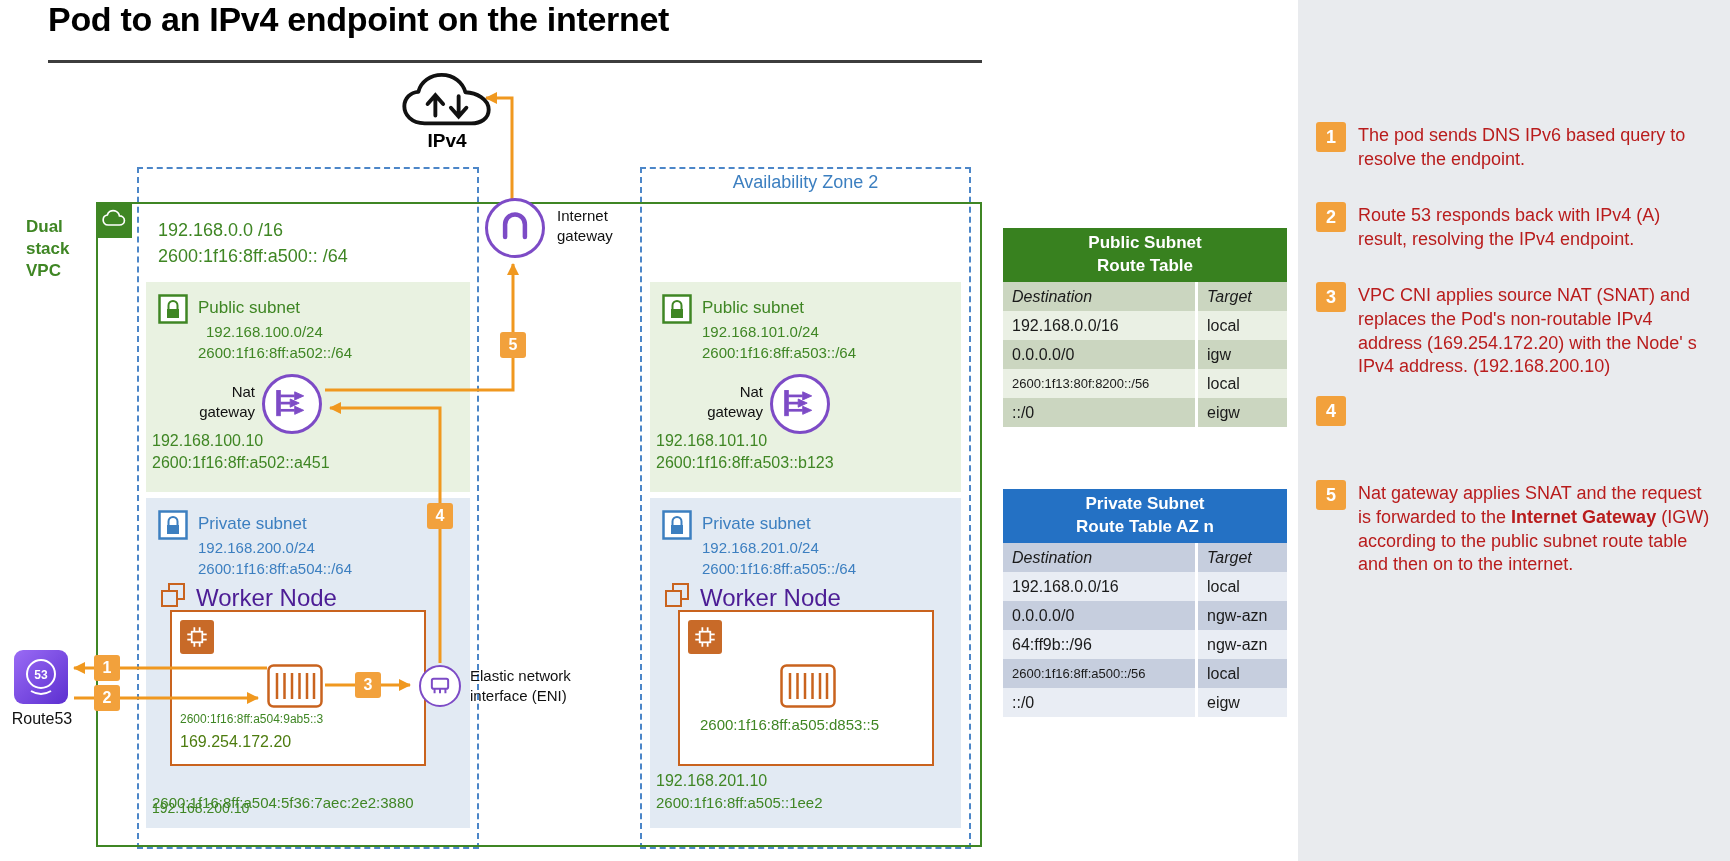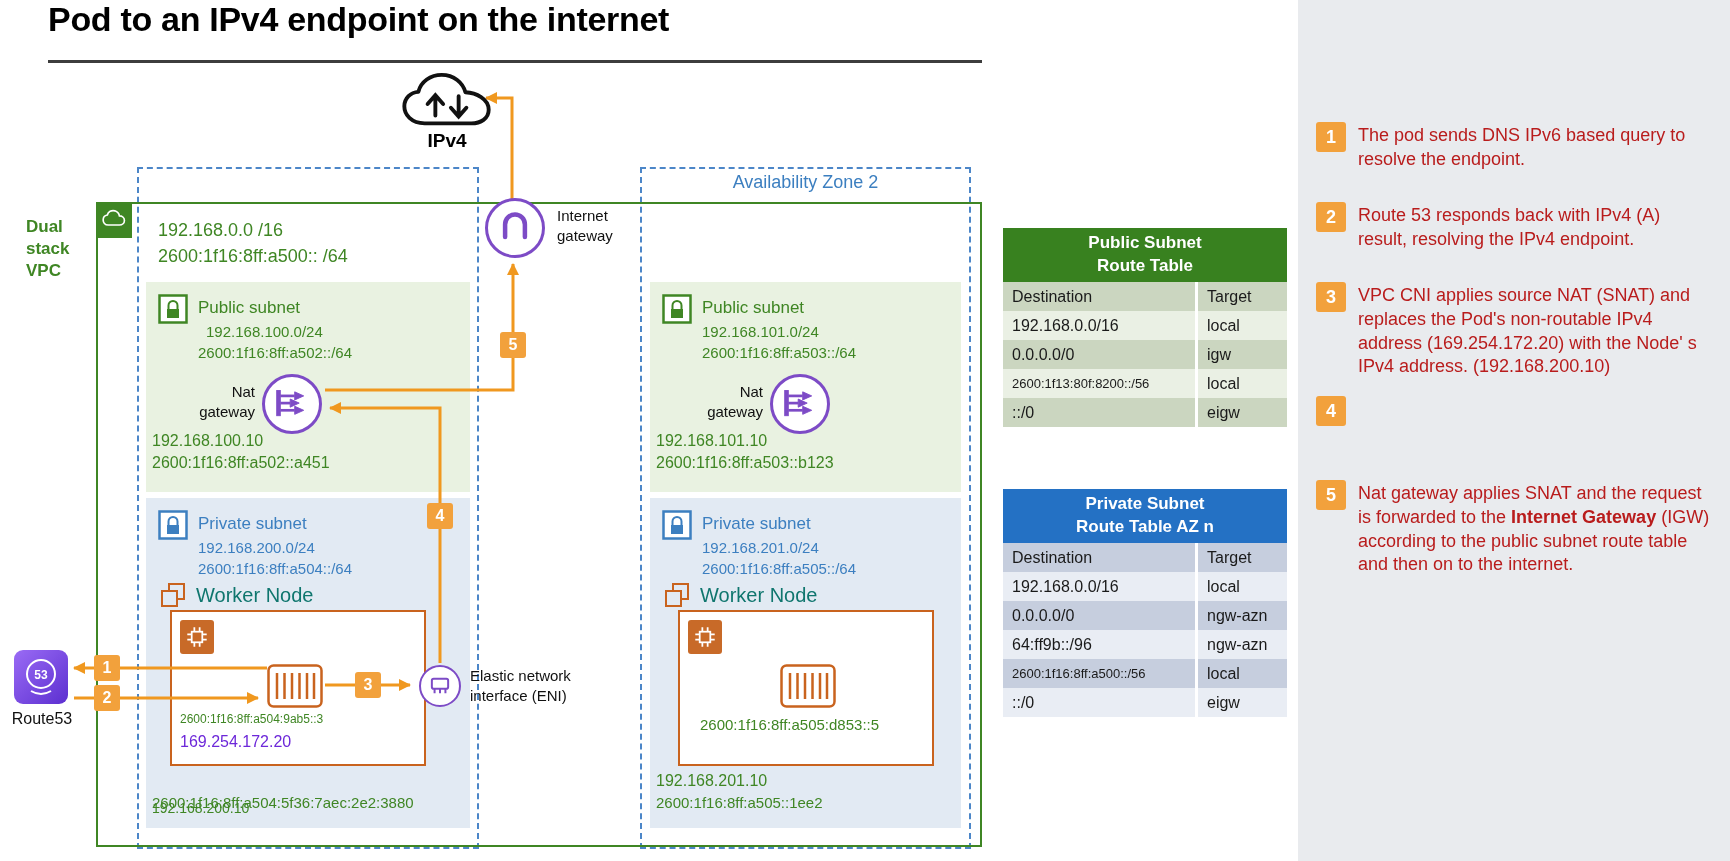--- a/index.html
+++ b/index.html
@@ -22,35 +22,35 @@
   .cidr{font-size:15px}
   .cidr-big{font-size:18px}
   .lock{width:30px;height:30px}
   .circle{border-radius:50%;background:#fff;display:flex;align-items:center;justify-content:center}
   .nat-circle{width:60px;height:60px;border:3px solid #7D4BC6;color:#7D4BC6}
   .igw-circle{width:60px;height:60px;border:3px solid #7D4BC6;color:#7D4BC6}
   .eni-circle{width:42px;height:42px;border:2.5px solid #7D4BC6;color:#7D4BC6}
   .nat-label{font-size:15px;text-align:right;line-height:1.3;color:#111}
   .plain-label{font-size:15px;line-height:1.3;color:#111}
   .worker-box{border:2px solid #C9631E;background:#fff}
-  .worker-title{font-size:20px;color:#0f766e}
+  .worker-title{font-size:24px;color:#4c1d95}
   .chip{width:34px;height:34px;background:#C86A28;border-radius:3px;display:flex;align-items:center;justify-content:center}
   .fbadge{width:26px;height:26px;background:#F2A13C;border-radius:3px;color:#fff;font-weight:bold;
           font-size:16px;display:flex;align-items:center;justify-content:center}
   .r53{width:54px;height:54px;border-radius:9px;background:linear-gradient(135deg,#9A6BF5,#5C2FD0);
        display:flex;align-items:center;justify-content:center}
   .cloud-label{font-weight:bold;font-size:19px;text-align:center;color:#000}
   
   .rt{width:284px}
   .rt-head{height:54px;color:#fff;font-weight:bold;font-size:17px;text-align:center;
            display:flex;flex-direction:column;justify-content:center;line-height:1.35}
   .rt-head.pub{background:#38811F}
   .rt-head.priv{background:#2471C4}
   .rt-row{display:flex;height:29px;color:#1a1a1a}
-  .rt-row.hdr{}
+  .rt-row.hdr{font-style:italic}
   .cell{display:flex;align-items:center;padding:0 9px;font-size:16px}
   .cell.d{width:192px}
   .cell.t{width:92px;border-left:3px solid #fff}
   .cell.sm{font-size:13px}
   .pubA{background:#CBD6C0}.pubB{background:#EAF0E4}
   .privA{background:#C6CEDE}.privB{background:#E9EDF4}
   
   .sidebar{background:#E9EBEE}
   .step-badge{width:30px;height:30px;background:#F2A13C;border-radius:3px;color:#fff;font-weight:bold;
               font-size:18px;display:flex;align-items:center;justify-content:center}
@@ -176,21 +176,21 @@
       </g>
     </svg>
   </div>
   <div class="abs z3" style="left:267px;top:664px;width:56px;height:44px;color:#C9631E">
     <svg viewBox="0 0 56 44" width="56" height="44">
       <rect x="1.5" y="1.5" width="53" height="41" rx="5" fill="#fff" stroke="currentColor" stroke-width="2.5"></rect>
       <path d="M10 9 v26 M17.5 9 v26 M25 9 v26 M32.5 9 v26 M40 9 v26 M47 9 v26" stroke="currentColor" stroke-width="2.5" fill="none"></path>
     </svg>
   </div>
   <div class="abs green z3" style="left:180px;top:712px;font-size:12px">2600:1f16:8ff:a504:9ab5::3</div>
-  <div class="abs z3" style="left:180px;top:733px;font-size:16px;color:#6d28d9">169.254.172.20</div>
+  <div class="abs z3" style="left:180px;top:733px;font-size:16px;color:#4d7c0f">169.254.172.20</div>
   <div class="abs green z3" style="left:152px;top:800px;font-size:14px">192.168.200.10</div>
   <div class="abs green z3" style="left:152px;top:794px;font-size:15px">2600:1f16:8ff:a504:5f36:7aec:2e2:3880</div>
 
   <div class="abs circle eni-circle z3" style="left:419px;top:665px">
     <svg viewBox="0 0 42 42" width="38" height="38">
       <rect x="12" y="13" width="18" height="11" rx="2" fill="none" stroke="currentColor" stroke-width="2.2"></rect>
       <path d="M15 24 v5 M21 24 v5 M27 24 v5" stroke="currentColor" stroke-width="2.2" fill="none"></path>
     </svg>
   </div>
   <div class="abs plain-label z3" style="left:470px;top:666px;width:150px">Elastic network interface (ENI)</div>

